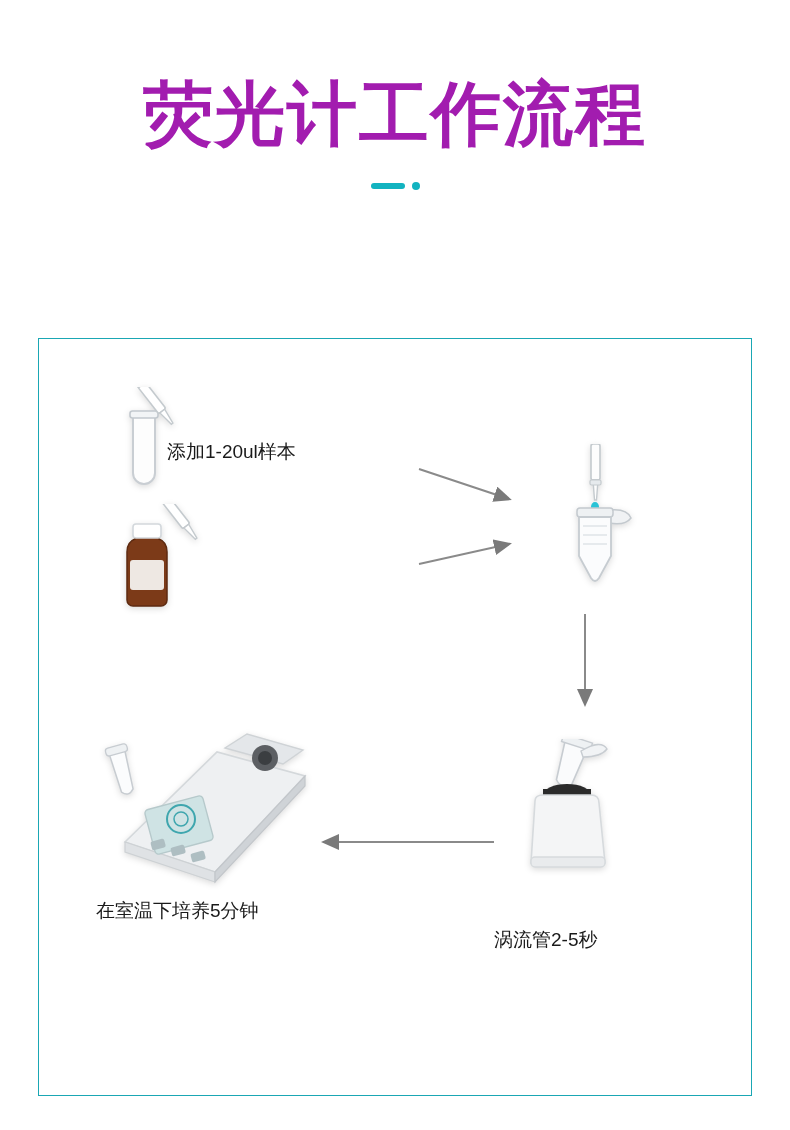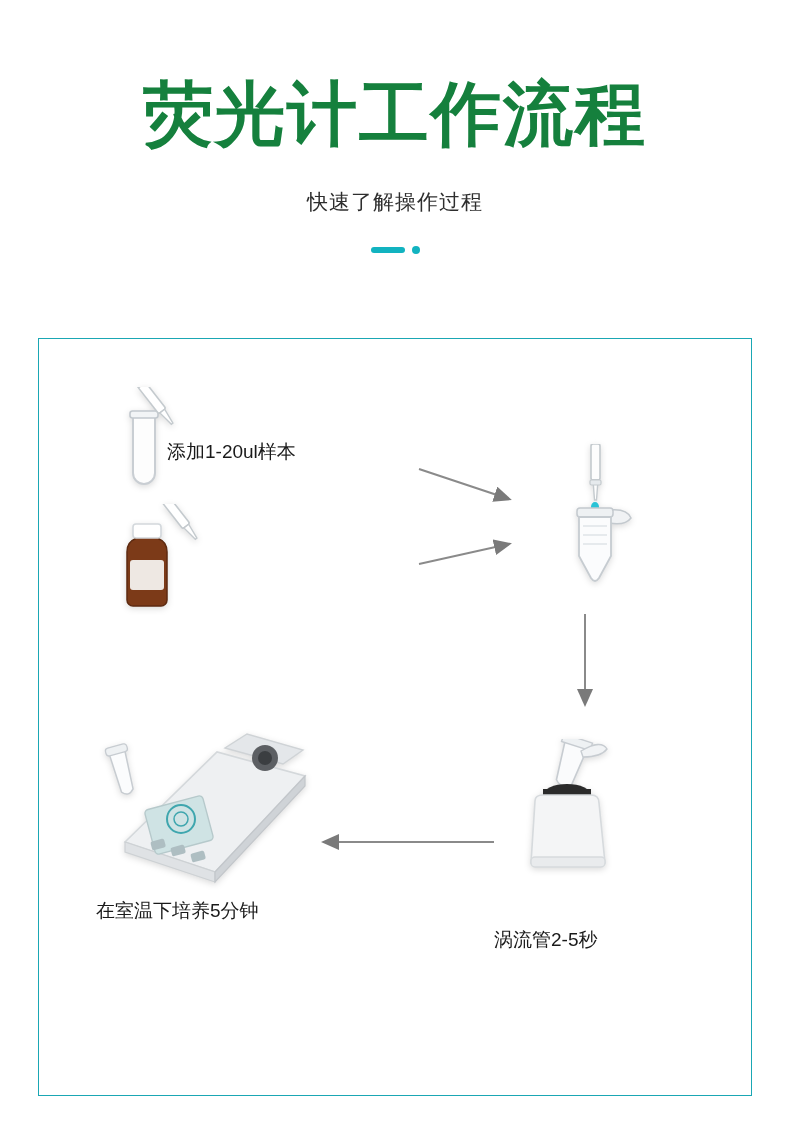--- a/index.html
+++ b/index.html
@@ -22,21 +22,21 @@
     width: 100%;
     padding-top: 78px;
     text-align: center;
   }
   .main-title {
     font-family: "Liberation Serif", serif;
     font-weight: bold;
     font-size: 70px;
     letter-spacing: 2px;
     line-height: 1.05;
-    color: #15803d;
+    color: #a21caf;
     margin: 0;
   }
   .subtitle {
     margin-top: 36px;
     font-size: 21px;
     color: #2e2e2e;
     letter-spacing: 1px;
   }
   .divider {
     margin-top: 30px;
@@ -101,21 +101,20 @@
   .art-device   { left: 58px;  top: 375px; width: 250px; height: 180px; }
 
   
   .shadow-soft { filter: drop-shadow(0 2px 3px rgba(0,0,0,0.14)); }
 </style>
 </head>
 <body>
 
 <div class="header">
   <h1 class="main-title">荧光计工作流程</h1>
-  <div class="subtitle">快速了解操作过程</div>
   <div class="divider">
     <span class="bar"></span>
     <span class="dot"></span>
   </div>
 </div>
 
 <div class="frame">
   <div class="flow">
 
     <svg class="arrows" viewBox="0 0 714 655">

